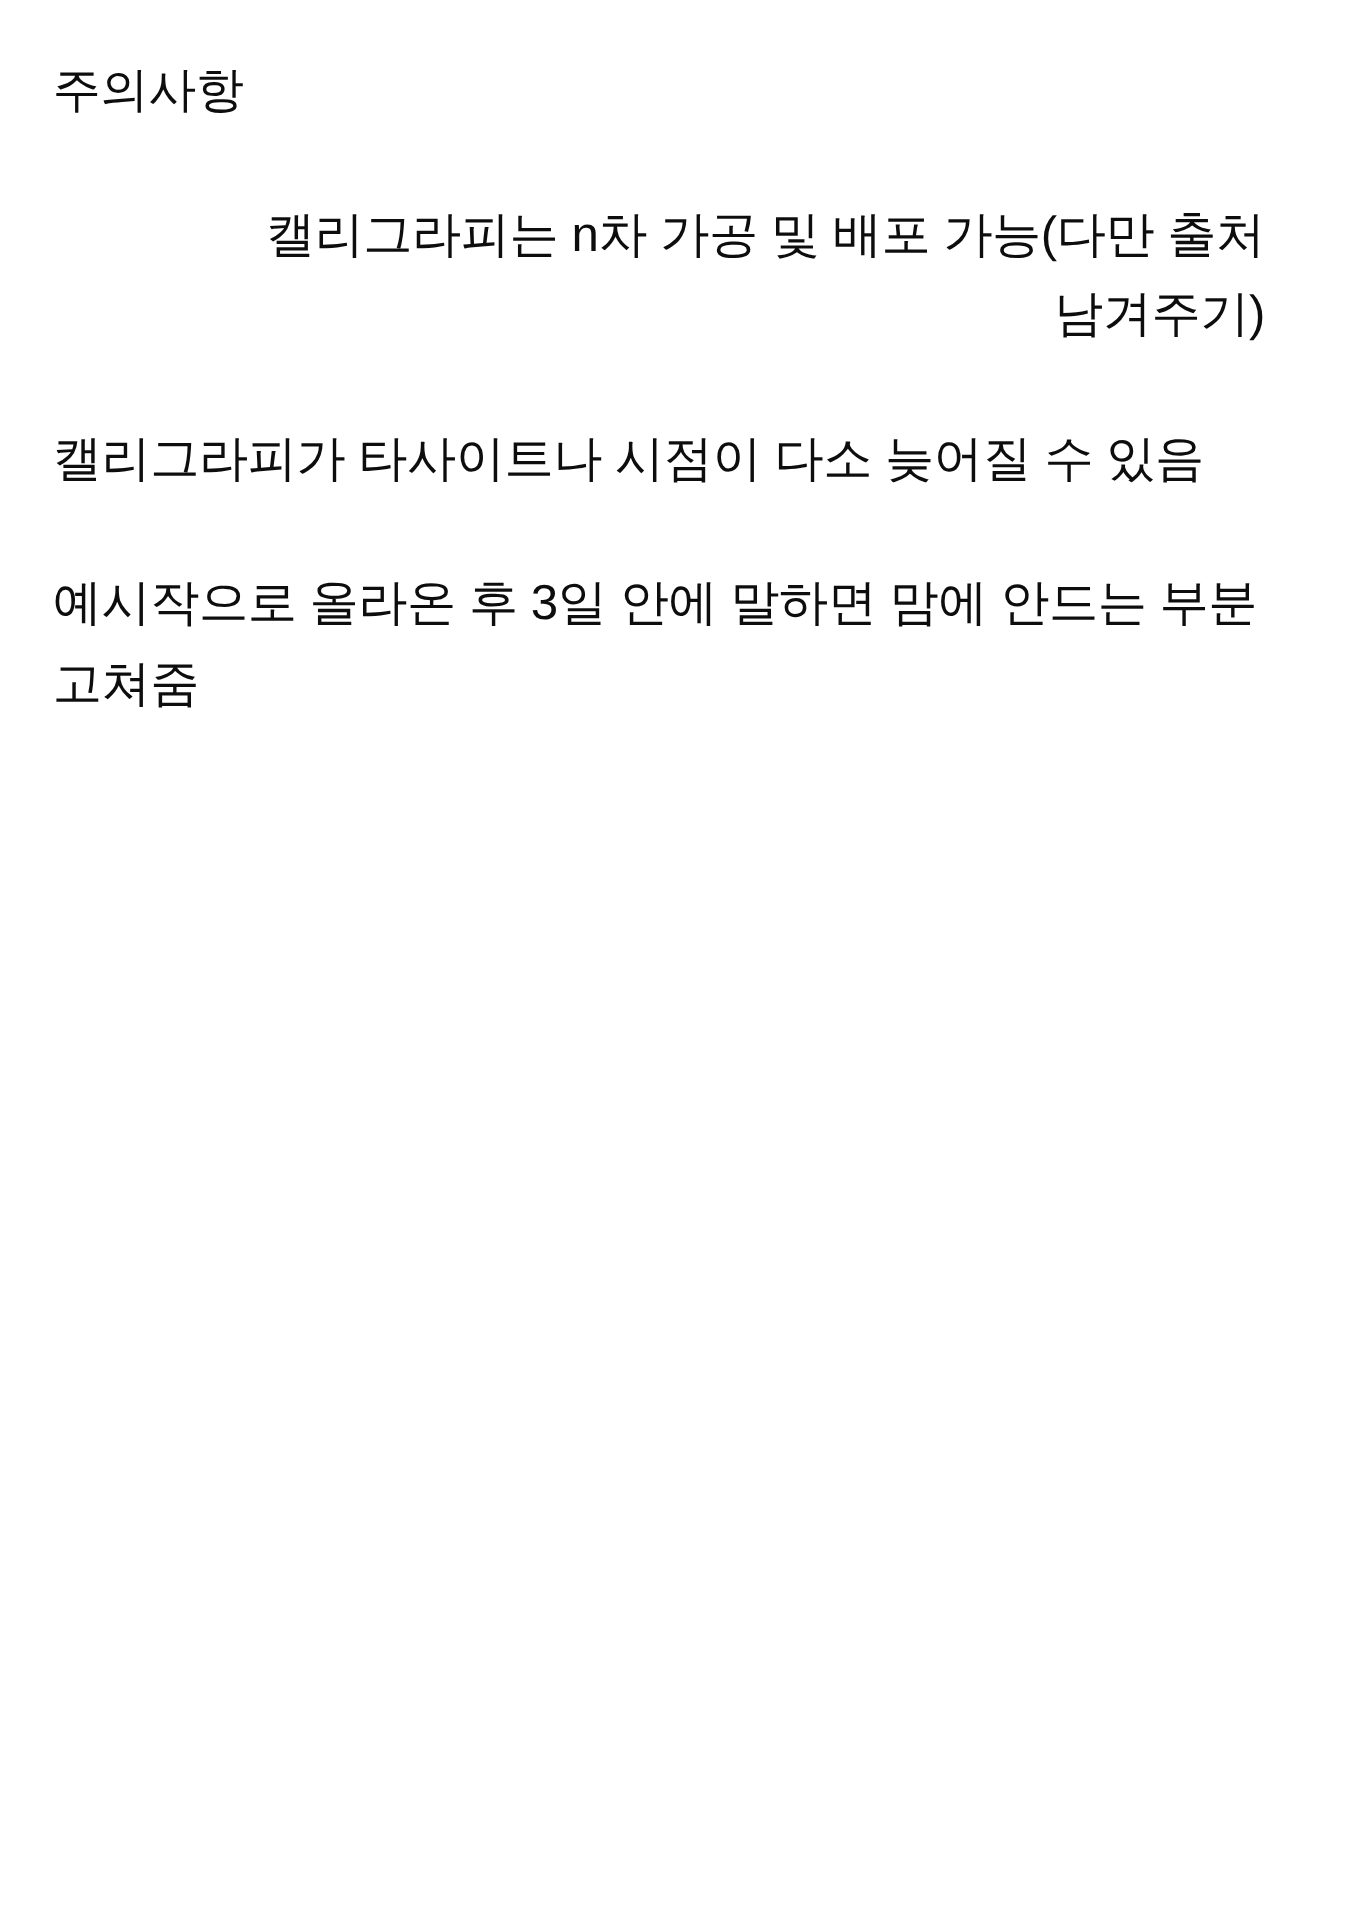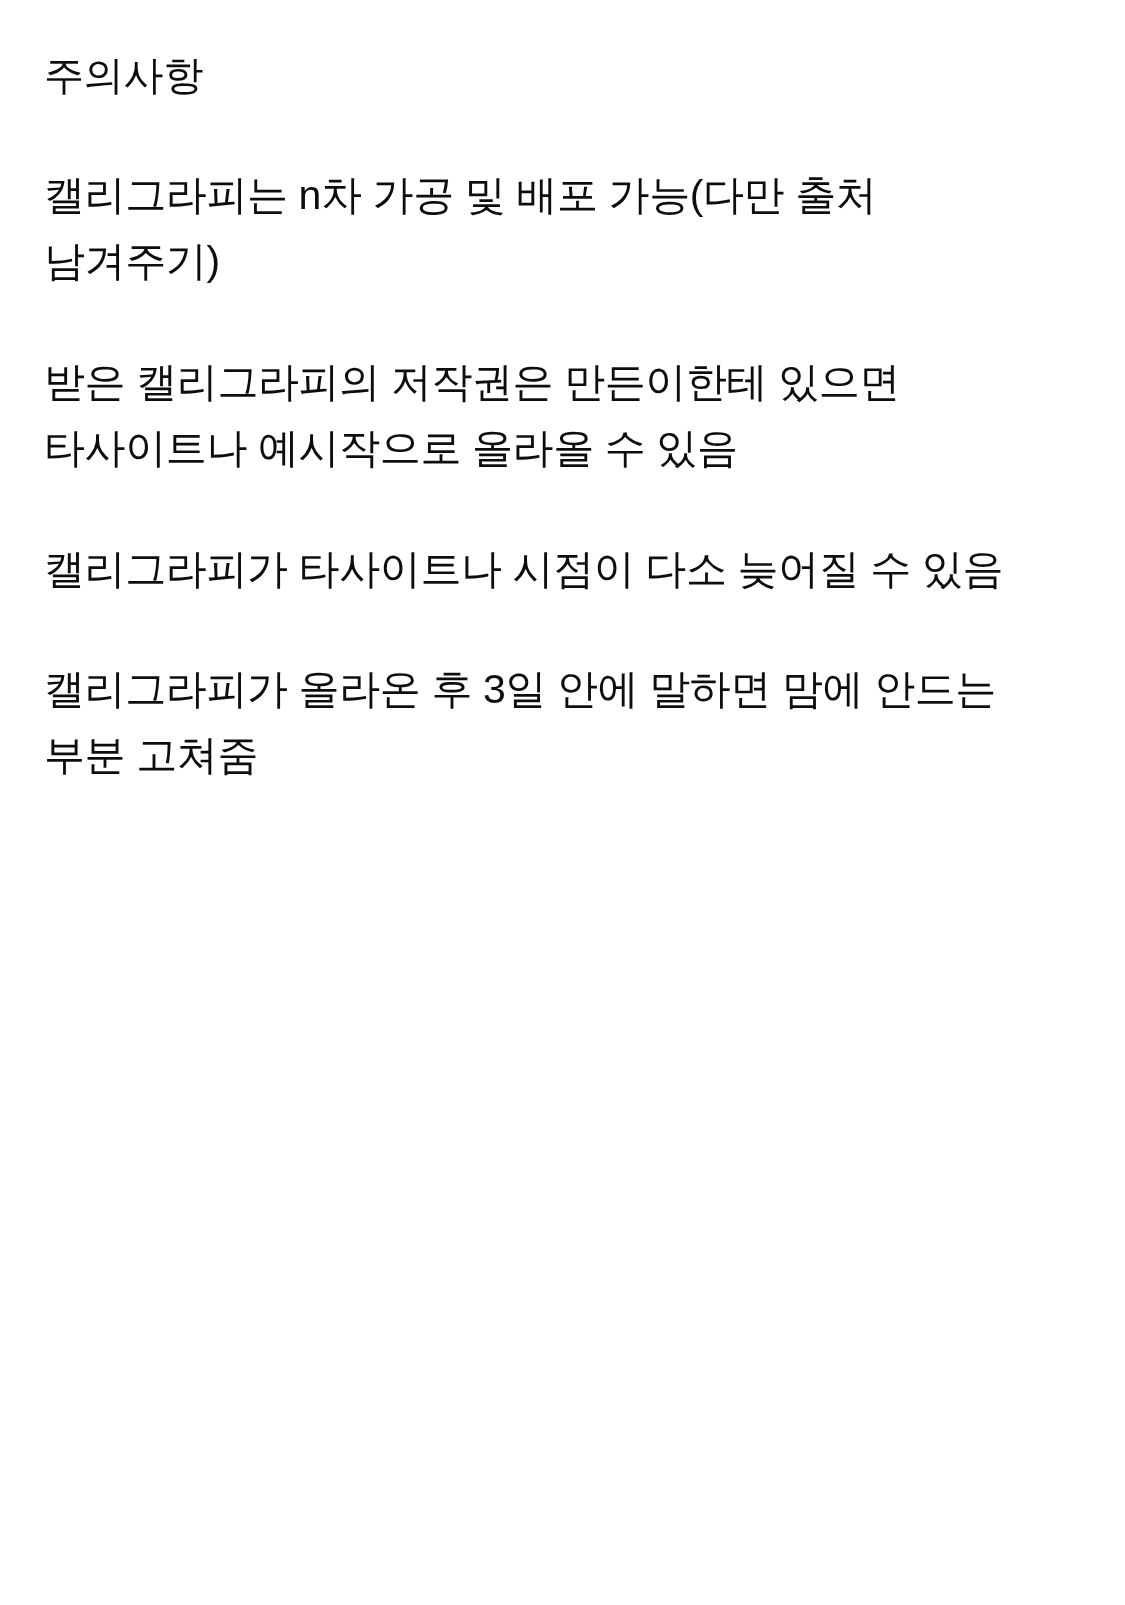--- a/index.html
+++ b/index.html
@@ -34,25 +34,25 @@
     line-height: 1.62;
     font-weight: 400;
     color: #0d0d0d;
     margin: 54px 0 0 0;
     letter-spacing: -0.4px;
     max-width: 1010px;
     word-break: keep-all;
   }
   .para:first-of-type {
     margin-top: 62px;
+    text-align: right;
   }
 </style>
 </head>
 <body>
 
 <div class="page">
   <h1 class="doc-heading">주의사항</h1>
 
   <p class="para">캘리그라피는 n차 가공 및 배포 가능(다만 출처 남겨주기)</p>
-  <p class="para">받은 캘리그라피의 저작권은 만든이한테 있으면 타사이트나 예시작으로 올라올 수 있음</p>
   <p class="para">캘리그라피가 타사이트나 시점이 다소 늦어질 수 있음</p>
-  <p class="para">캘리그라피가 올라온 후 3일 안에 말하면 맘에 안드는 부분 고쳐줌</p>
+  <p class="para">예시작으로 올라온 후 3일 안에 말하면 맘에 안드는 부분 고쳐줌</p>
 </div>
 
 </body></html>

